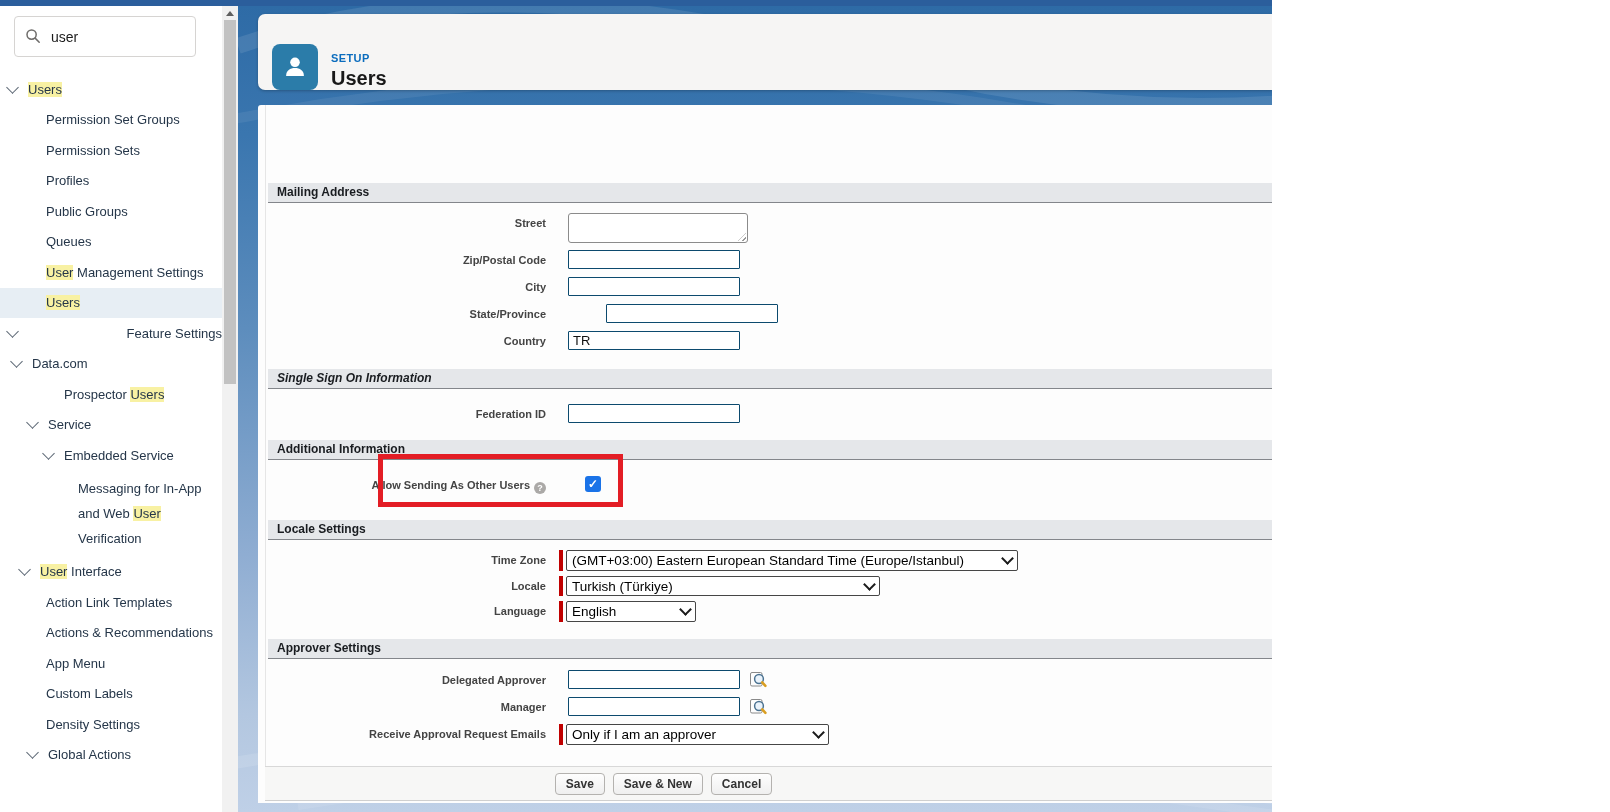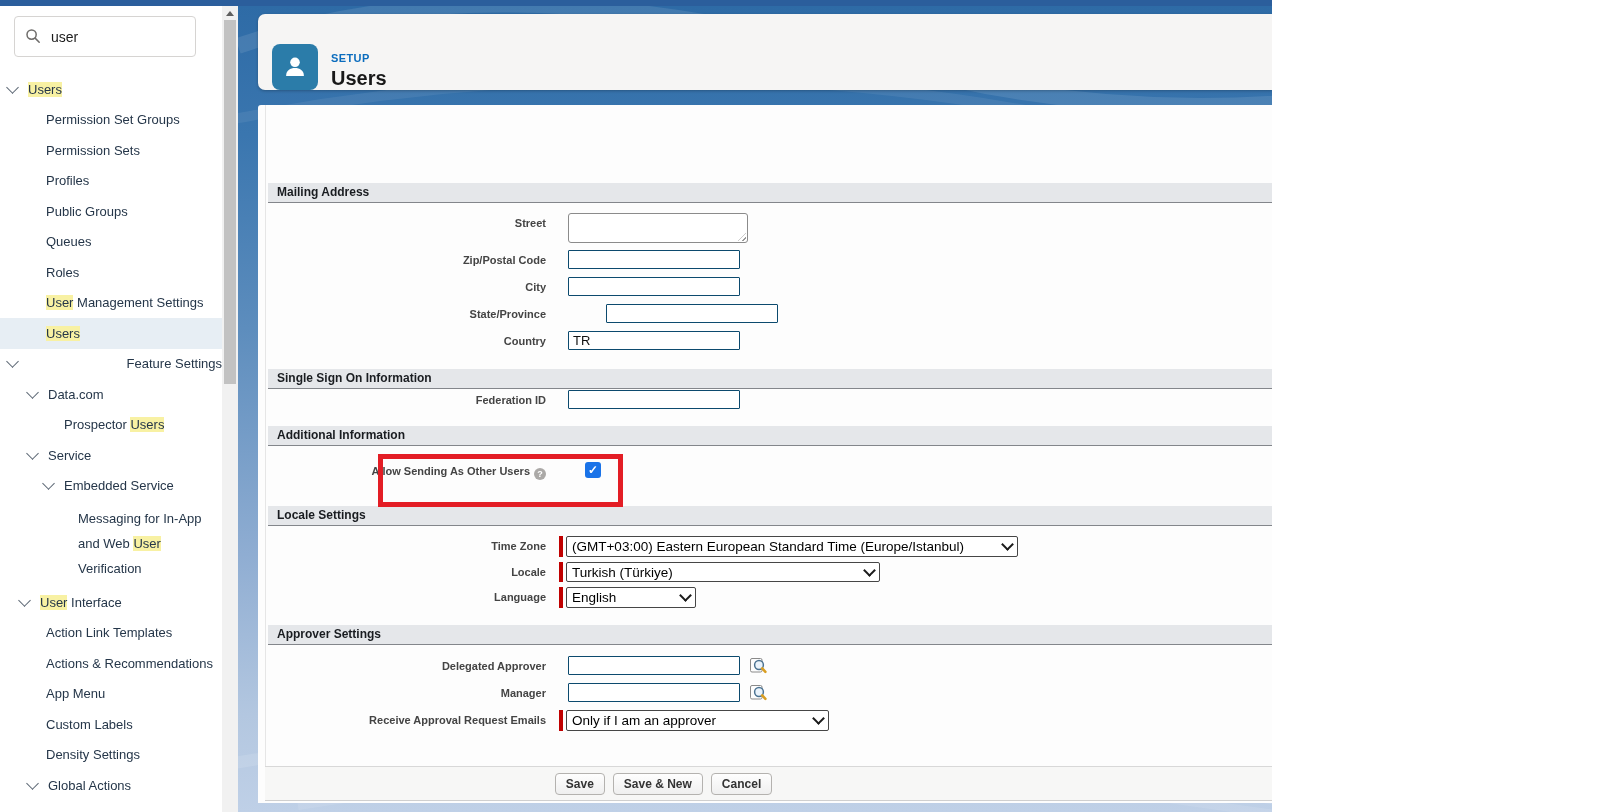--- a/index.html
+++ b/index.html
@@ -118,33 +118,30 @@
         <div class="tree-item" style="padding-left: 46px;">
           <span class="tree-label">Profiles</span>
         </div>
         <div class="tree-item" style="padding-left: 46px;">
           <span class="tree-label">Public Groups</span>
         </div>
         <div class="tree-item" style="padding-left: 46px;">
           <span class="tree-label">Queues</span>
         </div>
         <div class="tree-item" style="padding-left: 46px;">
-          <span class="tree-label">Roles</span>
-        </div>
-        <div class="tree-item" style="padding-left: 46px;">
           <span class="tree-label"><mark>User</mark> Management Settings</span>
         </div>
         <div class="tree-item selected" style="padding-left: 46px;">
           <span class="tree-label"><mark>Users</mark></span>
         </div>
         <div class="tree-item" style="padding-left: 8px; justify-content: space-between;">
           <i class="chev"></i>
           <span class="tree-label">Feature Settings</span>
         </div>
-        <div class="tree-item" style="padding-left: 12px; margin-left: 16px;">
+        <div class="tree-item" style="padding-left: 12px;">
           <i class="chev"></i>
           <span class="tree-label">Data.com</span>
         </div>
         <div class="tree-item" style="padding-left: 64px;">
           <span class="tree-label">Prospector <mark>Users</mark></span>
         </div>
         <div class="tree-item" style="padding-left: 28px;">
           <i class="chev"></i>
           <span class="tree-label">Service</span>
         </div>
@@ -262,21 +259,21 @@
               <input type="text" class="tin" value="" style="width: 172px;">
             </div>
           </div>
           <div class="frow" style="margin-bottom: 8px;">
             <div class="fl">Country</div>
             <div class="fc">
               <span class="spacer9"></span>
               <input type="text" class="tin" value="TR" style="width: 172px;">
             </div>
           </div>
-          <div class="sec-bar" style="margin-top: 19px; margin-bottom: 1px;">Single Sign On Information</div>
+          <div class="sec-bar" style="margin-top: 19px; margin-bottom: 15px; font-style: italic;">Single Sign On Information</div>
           <div class="frow" style="margin-bottom: 8px;">
             <div class="fl">Federation ID</div>
             <div class="fc">
               <span class="spacer9"></span>
               <input type="text" class="tin" value="" style="width: 172px;">
             </div>
           </div>
           <div class="sec-bar" style="margin-top: 17px; margin-bottom: 15px;">Additional Information</div>
           <div class="frow" style="margin-bottom: 8px;">
             <div class="fl">Allow Sending As Other Users<span class="helpq">?</span></div>

